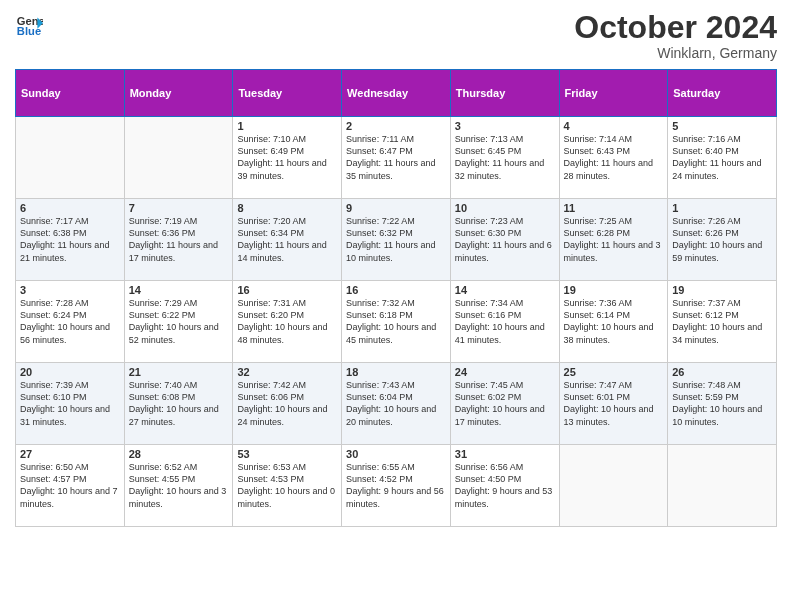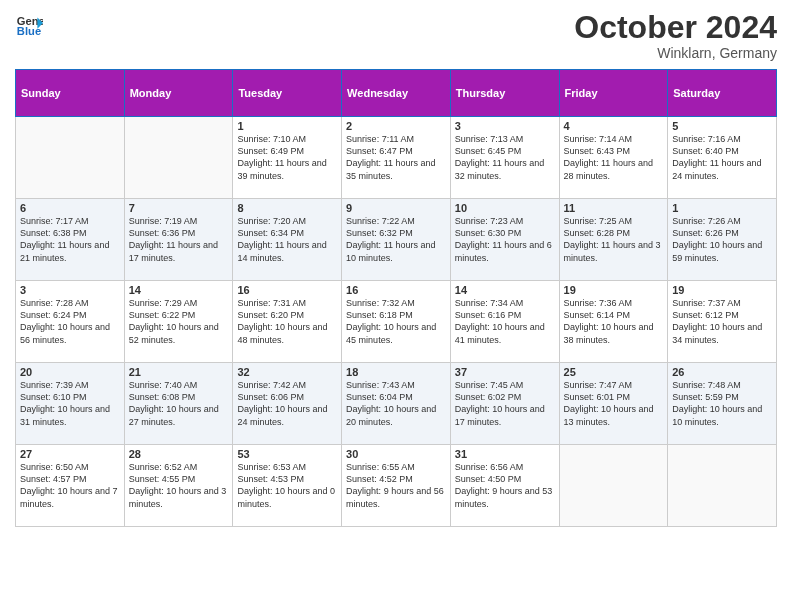--- a/index.html
+++ b/index.html
@@ -211,21 +211,21 @@
           </td>
           <td>
             <span class="day-num">32</span>
             <div class="day-info">Sunrise: 7:42 AM<br>Sunset: 6:06 PM<br>Daylight: 10 hours and 24 minutes.</div>
           </td>
           <td>
             <span class="day-num">18</span>
             <div class="day-info">Sunrise: 7:43 AM<br>Sunset: 6:04 PM<br>Daylight: 10 hours and 20 minutes.</div>
           </td>
           <td>
-            <span class="day-num">37</span>
+            <span class="day-num">24</span>
             <div class="day-info">Sunrise: 7:45 AM<br>Sunset: 6:02 PM<br>Daylight: 10 hours and 17 minutes.</div>
           </td>
           <td>
             <span class="day-num">25</span>
             <div class="day-info">Sunrise: 7:47 AM<br>Sunset: 6:01 PM<br>Daylight: 10 hours and 13 minutes.</div>
           </td>
           <td>
             <span class="day-num">26</span>
             <div class="day-info">Sunrise: 7:48 AM<br>Sunset: 5:59 PM<br>Daylight: 10 hours and 10 minutes.</div>
           </td>

